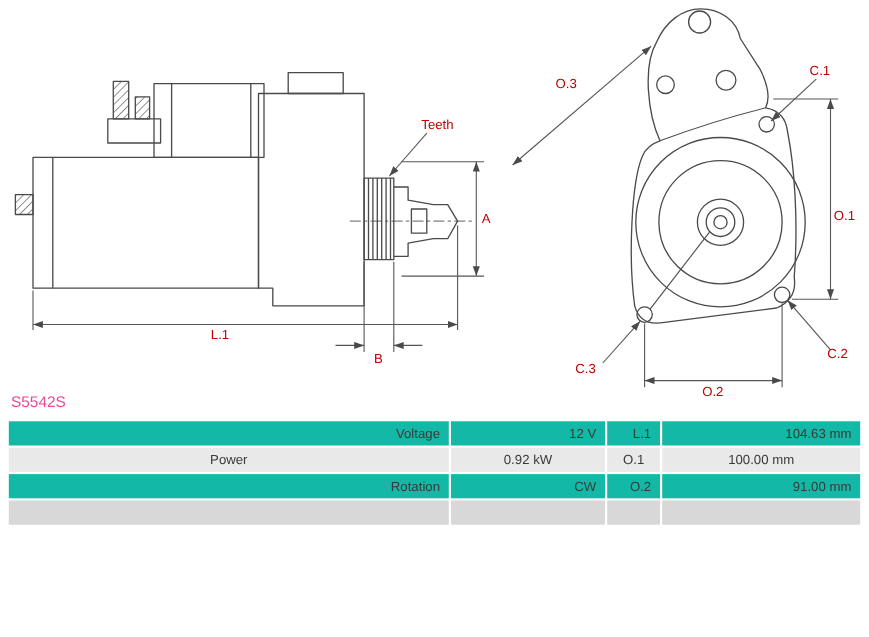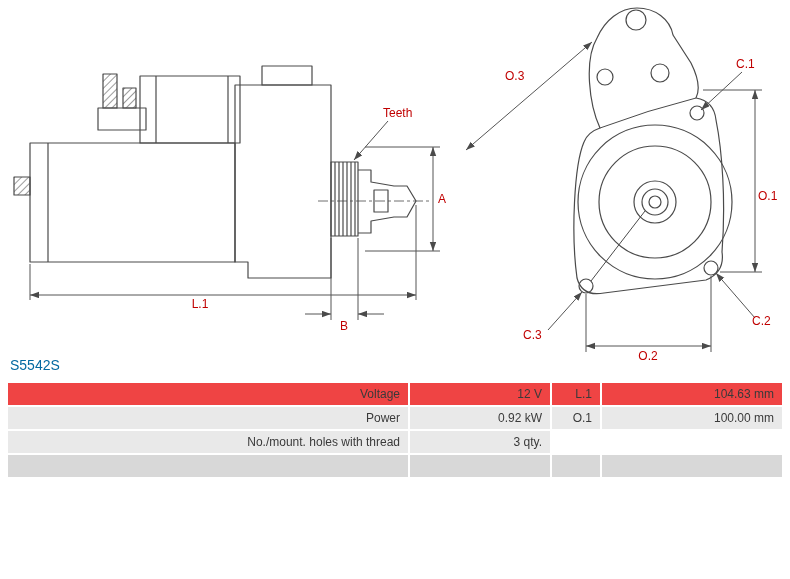--- a/index.html
+++ b/index.html
@@ -12,36 +12,36 @@
   svg.diagram { position:absolute; top:0; left:0; }
   svg.diagram text {
     font-family:"Liberation Sans", sans-serif;
     font-size:12px;
     fill:#c00000;
     stroke:none;
   }
 
   .part-number {
     position:absolute; top:357px; left:10px;
-    color:#0369a1; font-size:14px; line-height:16px;
+    color:#ec4899; font-size:14px; line-height:16px;
   }
 
   .spec-table {
     position:absolute; top:381px; left:6px;
     width:778px; table-layout:fixed;
     border-collapse:separate; border-spacing:2px;
     font-size:12px; color:#3a3a3a;
   }
   .spec-table td {
     height:22px; box-sizing:border-box;
     padding:0 8px; text-align:right; vertical-align:middle;
     white-space:nowrap; overflow:hidden;
   }
-  tr.dark  td { background:#ef4444; }
-  tr.light td { background:#e9e9e9; }
+  tr.dark  td { background:#14b8a6; }
+  tr.light td { background:#e9e9e9;text-align:center; }
   .spec-table td.empty { background:transparent; }
   tr.partial td { background:#d8d8d8; }
 </style>
 </head>
 <body>
 
 <div class="page">
 
   <svg class="diagram" width="790" height="366" viewBox="0 0 790 366">
     <defs>
@@ -182,25 +182,25 @@
           <td>12 V</td>
           <td>L.1</td>
           <td>104.63 mm</td>
         </tr>
         <tr class="light">
           <td>Power</td>
           <td>0.92 kW</td>
           <td>O.1</td>
           <td>100.00 mm</td>
         </tr>
-        <tr class="light">
-          <td>No./mount. holes with thread</td>
-          <td>3 qty.</td>
-          <td class="empty"></td>
-          <td class="empty"></td>
+        <tr class="dark">
+          <td>Rotation</td>
+          <td>CW</td>
+          <td>O.2</td>
+          <td>91.00 mm</td>
         </tr>
       </tbody>
     <tbody>
       <tr class="partial">
         <td></td>
         <td></td>
         <td></td>
         <td></td>
       </tr>
     </tbody>

